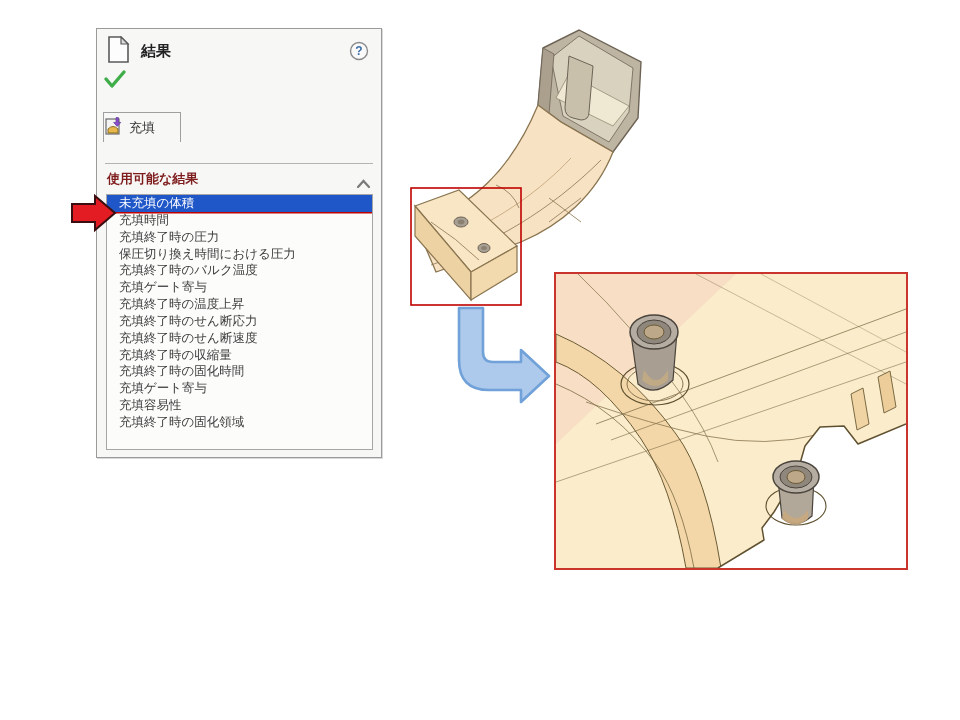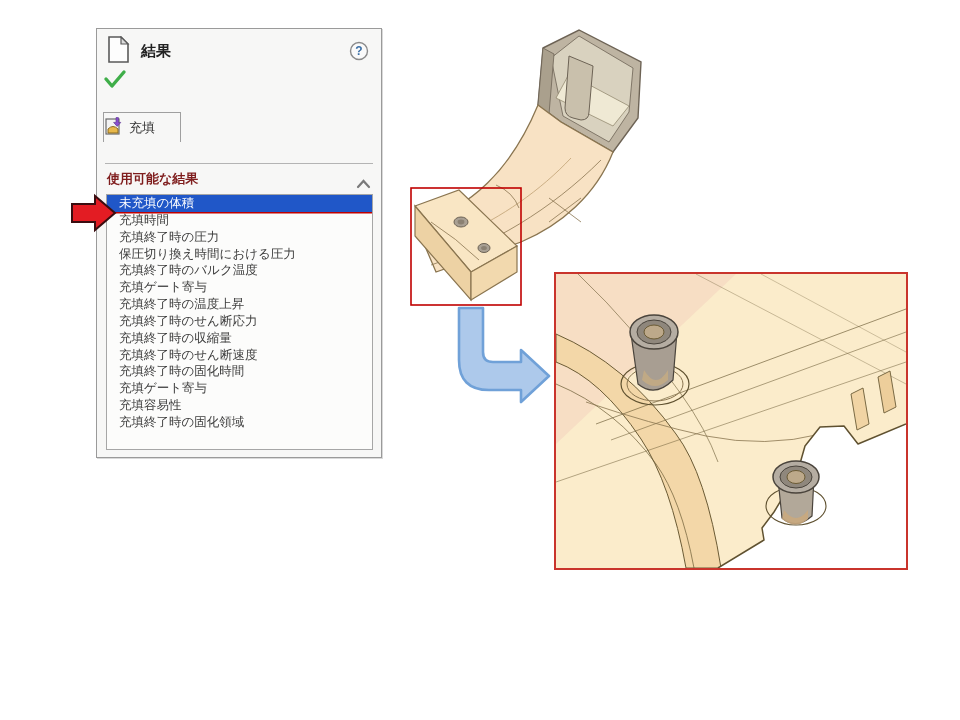--- a/index.html
+++ b/index.html
@@ -89,22 +89,22 @@
 
     <div class="listbox">
         <div class="row selected">未充填の体積</div>
         <div class="row">充填時間</div>
         <div class="row">充填終了時の圧力</div>
         <div class="row">保圧切り換え時間における圧力</div>
         <div class="row">充填終了時のバルク温度</div>
         <div class="row">充填ゲート寄与</div>
         <div class="row">充填終了時の温度上昇</div>
         <div class="row">充填終了時のせん断応力</div>
+        <div class="row">充填終了時のせん断速度</div>
         <div class="row">充填終了時の収縮量</div>
-        <div class="row">充填終了時のせん断速度</div>
         <div class="row">充填終了時の固化時間</div>
         <div class="row">充填ゲート寄与</div>
         <div class="row">充填容易性</div>
         <div class="row">充填終了時の固化領域</div>
       </div>
   </div>
 
   <span class="red-arrow">
     <svg width="48" height="40" viewBox="0 0 48 40">
       <polygon points="2,11 25,11 25,3 45,20 25,37 25,29 2,29" fill="var(--arrow_red,#e31c23)" stroke="#3a0d10" stroke-width="2"></polygon>

